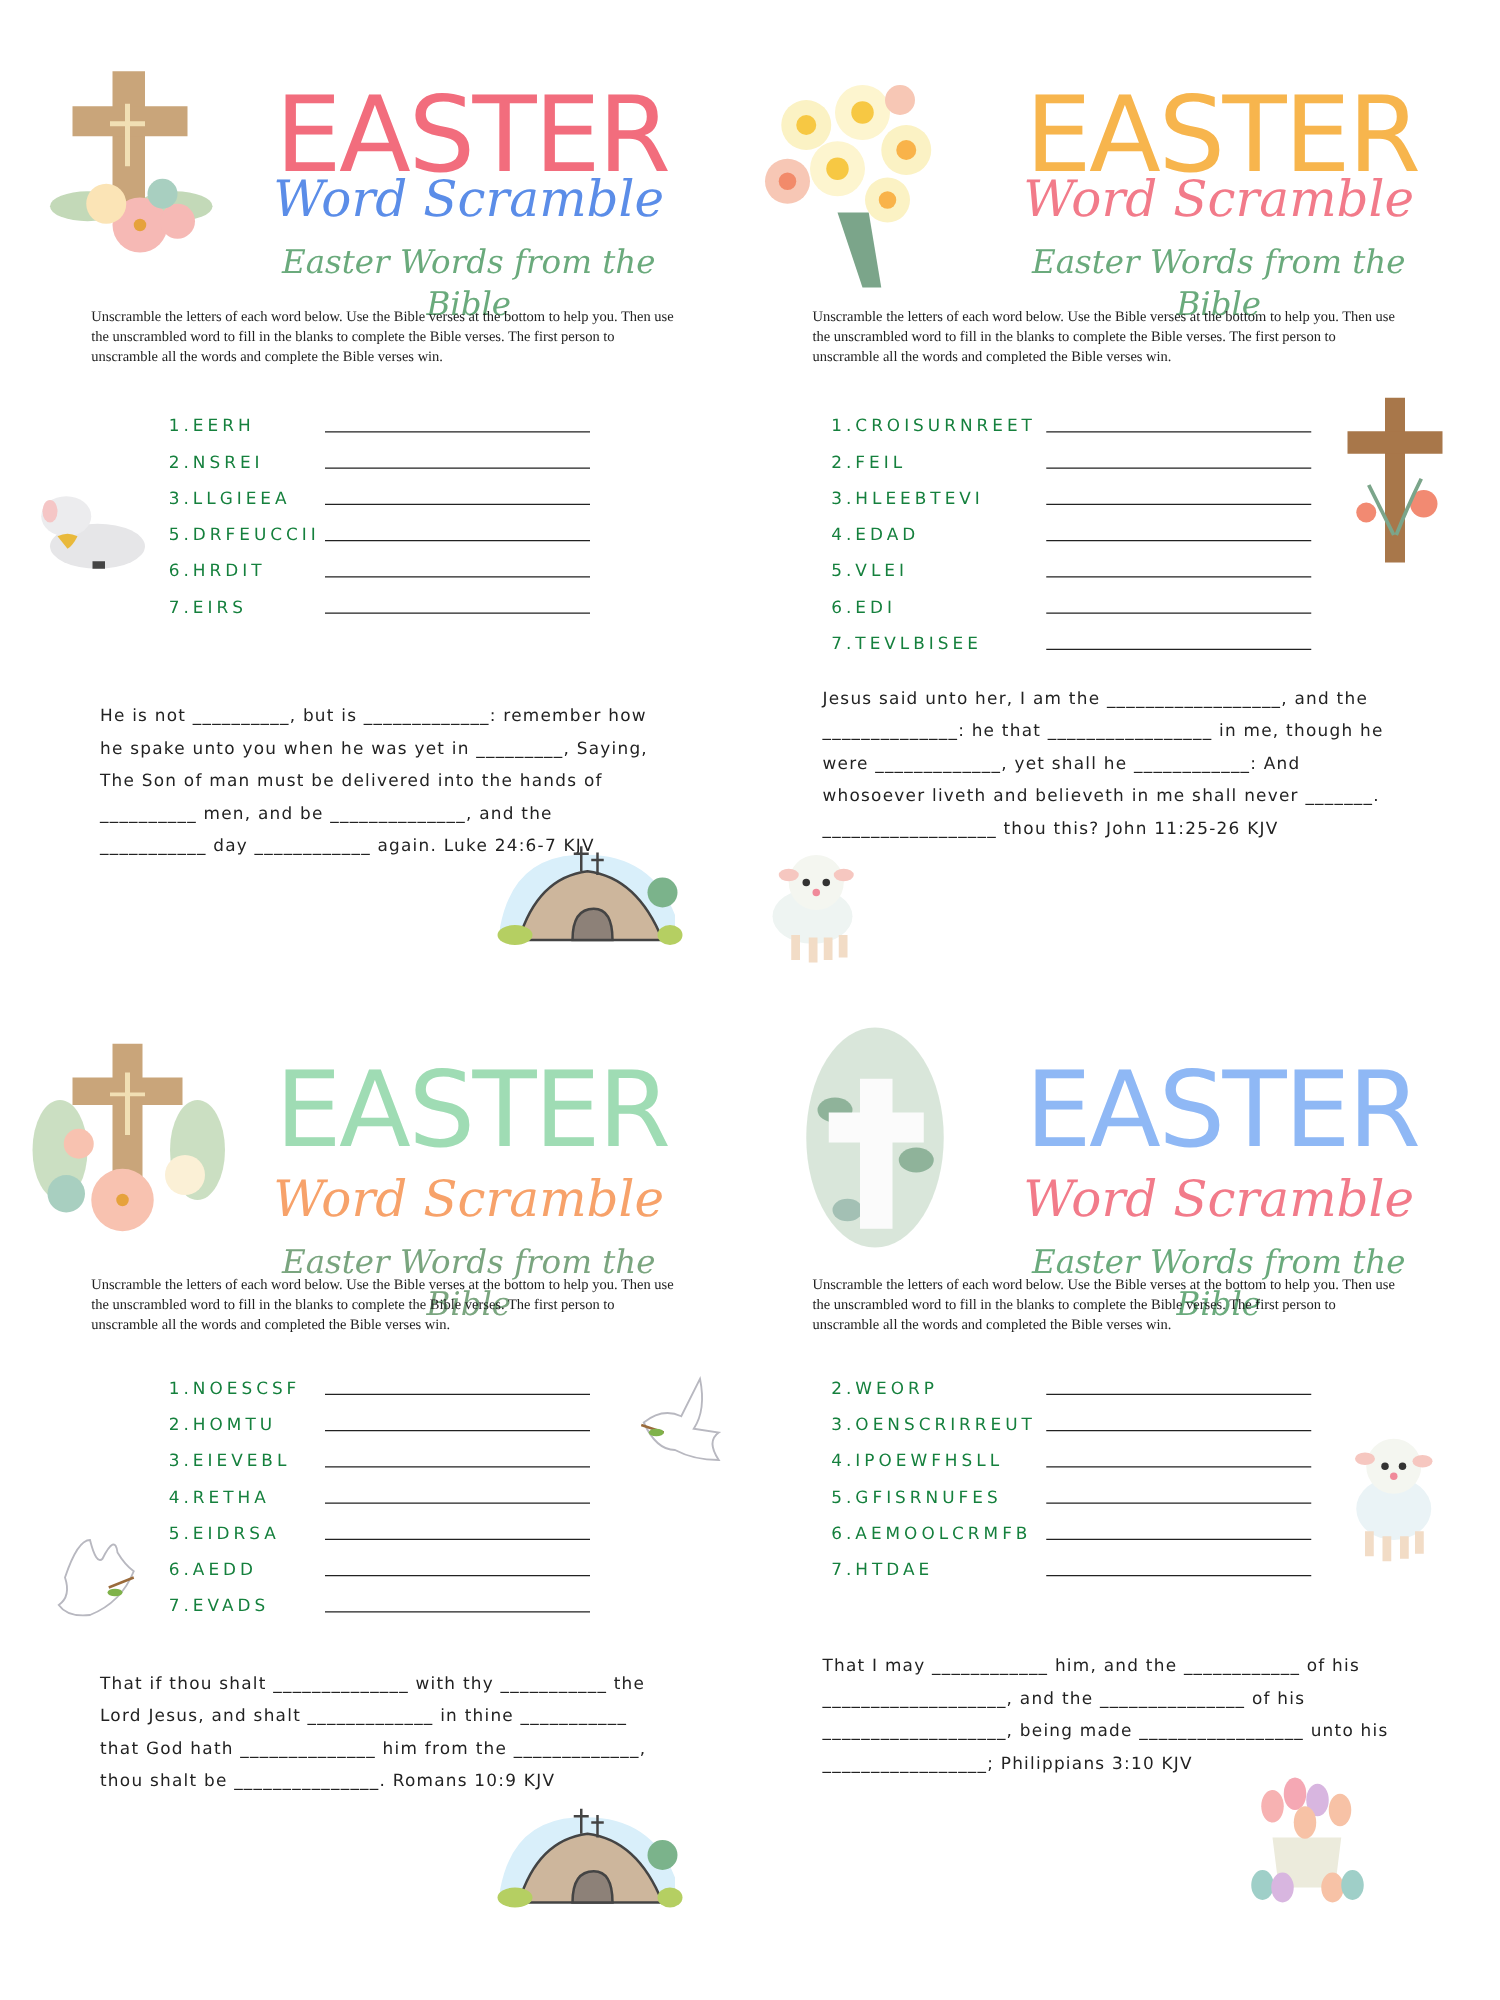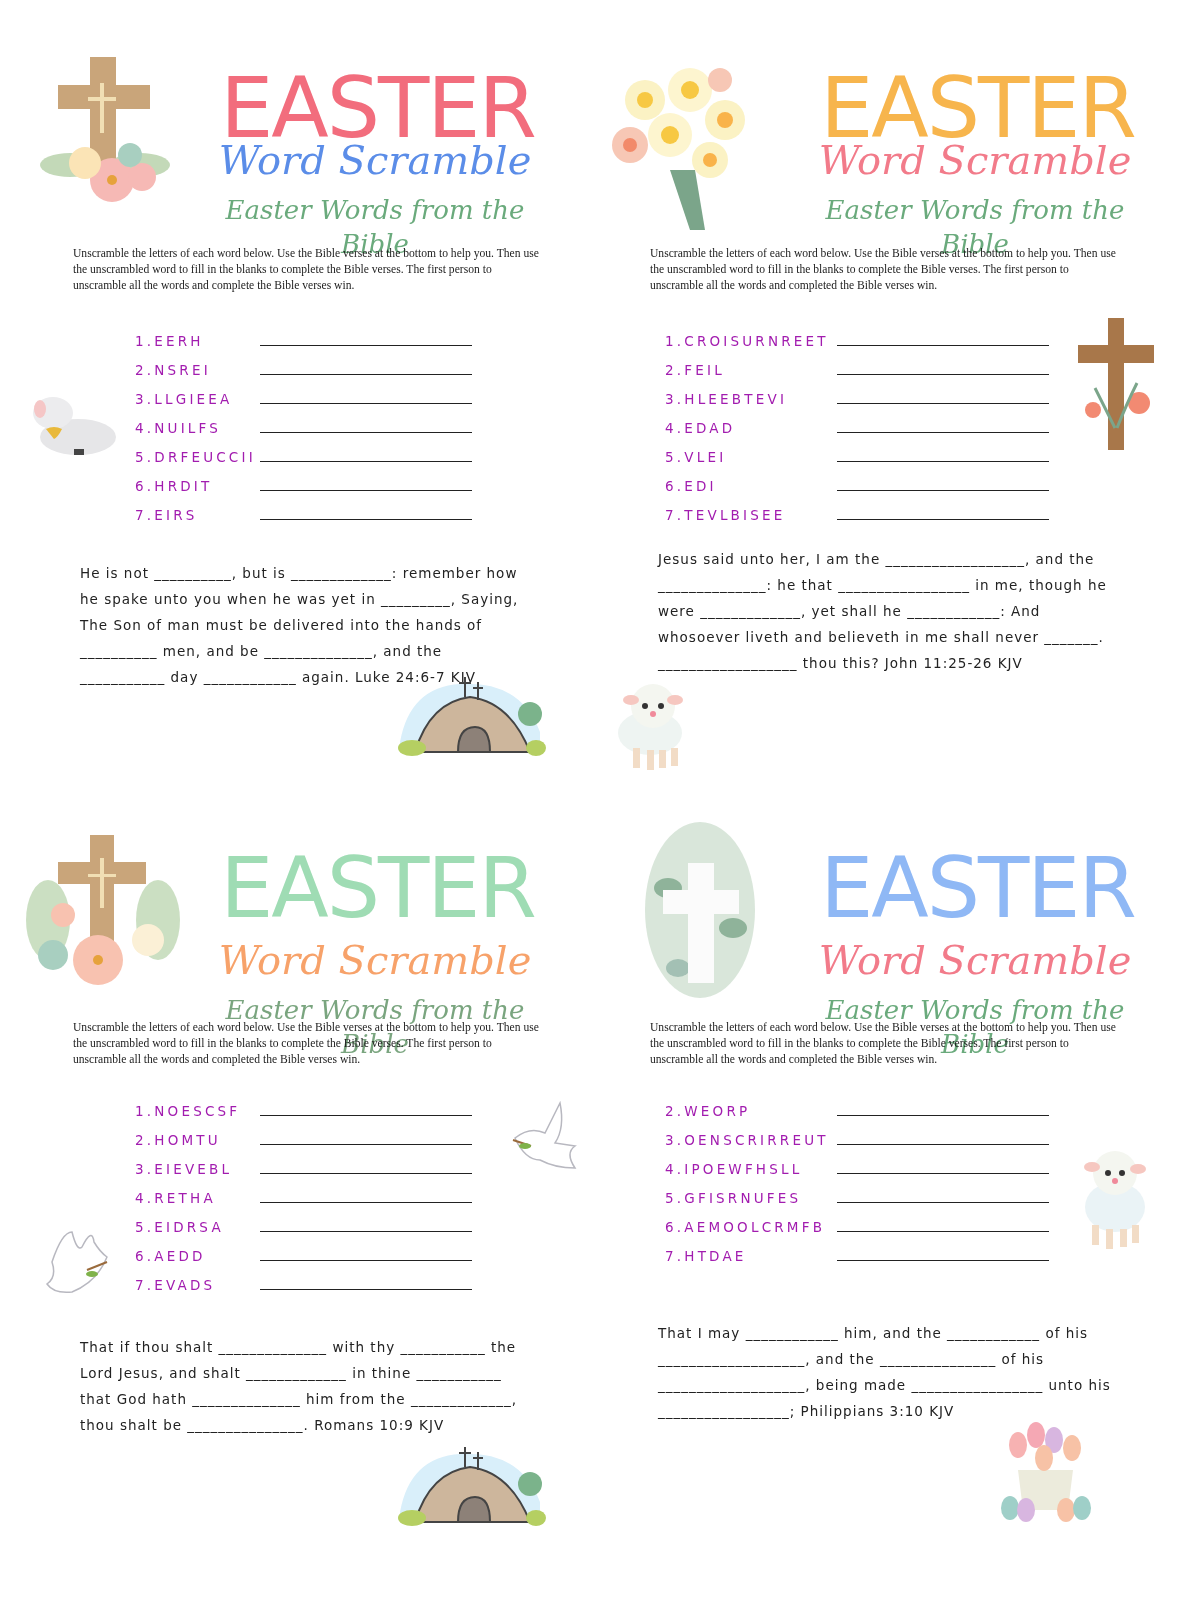--- a/index.html
+++ b/index.html
@@ -13,21 +13,21 @@
   .title-easter { position:absolute; left:205px; top:58px; width:345px; height:100px; font-family:"DejaVu Sans", sans-serif; font-weight:normal; font-size:84px; letter-spacing:-2px; line-height:100px; text-align:center; }
   .title-ws { position:absolute; left:200px; top:135px; width:350px; text-align:center; font-family:"DejaVu Serif", serif; font-style:italic; font-size:40px; line-height:50px; }
   .title-sub { position:absolute; left:195px; top:193px; width:360px; text-align:center; font-family:"DejaVu Serif", serif; font-style:italic; font-size:26px; color:#6aaa7c; line-height:34px; }
 
   .instructions { position:absolute; left:73px; top:246px; width:470px; font-family:Liberation Serif, serif; font-size:11.6px; line-height:16px; color:#222; }
   .p1 .instructions, .p3 .instructions { left:50px; }
 
   .word-list { position:absolute; left:135px; top:326px; width:350px; }
   .p1 .word-list, .p3 .word-list { left:65px; }
   .word-row { height:29px; display:flex; align-items:center; position:relative; }
-  .word-text { font-family:"DejaVu Sans", sans-serif; font-size:13.5px; letter-spacing:3.2px; color:#a21caf; width:125px; white-space:nowrap; }
+  .word-text { font-family:"DejaVu Sans", sans-serif; font-size:13.5px; letter-spacing:3.2px; color:#15803d; width:125px; white-space:nowrap; }
   .p1 .word-text, .p3 .word-text { width:170px; }
   .word-line { position:absolute; left:125px; width:212px; height:0; border-bottom:1.6px solid #222; top:19px; }
   .p1 .word-line, .p3 .word-line { left:172px; }
 
   .verse { position:absolute; left:80px; top:560px; width:450px; font-family:"DejaVu Sans", sans-serif; font-size:13.5px; letter-spacing:1px; line-height:26px; color:#222; }
   .p1 .verse, .p3 .verse { left:58px; top:546px; width:460px; }
   .p2 .verse { top:1334px; top:534px; }
   .p3 .verse { top:520px; }
 
   .art { position:absolute; }
@@ -57,24 +57,20 @@
     <div class="word-row">
         <span class="word-text">1.EERH</span>
         <span class="word-line"></span>
       </div>
     <div class="word-row">
         <span class="word-text">2.NSREI</span>
         <span class="word-line"></span>
       </div>
     <div class="word-row">
         <span class="word-text">3.LLGIEEA</span>
-        <span class="word-line"></span>
-      </div>
-    <div class="word-row">
-        <span class="word-text">4.NUILFS</span>
         <span class="word-line"></span>
       </div>
     <div class="word-row">
         <span class="word-text">5.DRFEUCCII</span>
         <span class="word-line"></span>
       </div>
     <div class="word-row">
         <span class="word-text">6.HRDIT</span>
         <span class="word-line"></span>
       </div>

